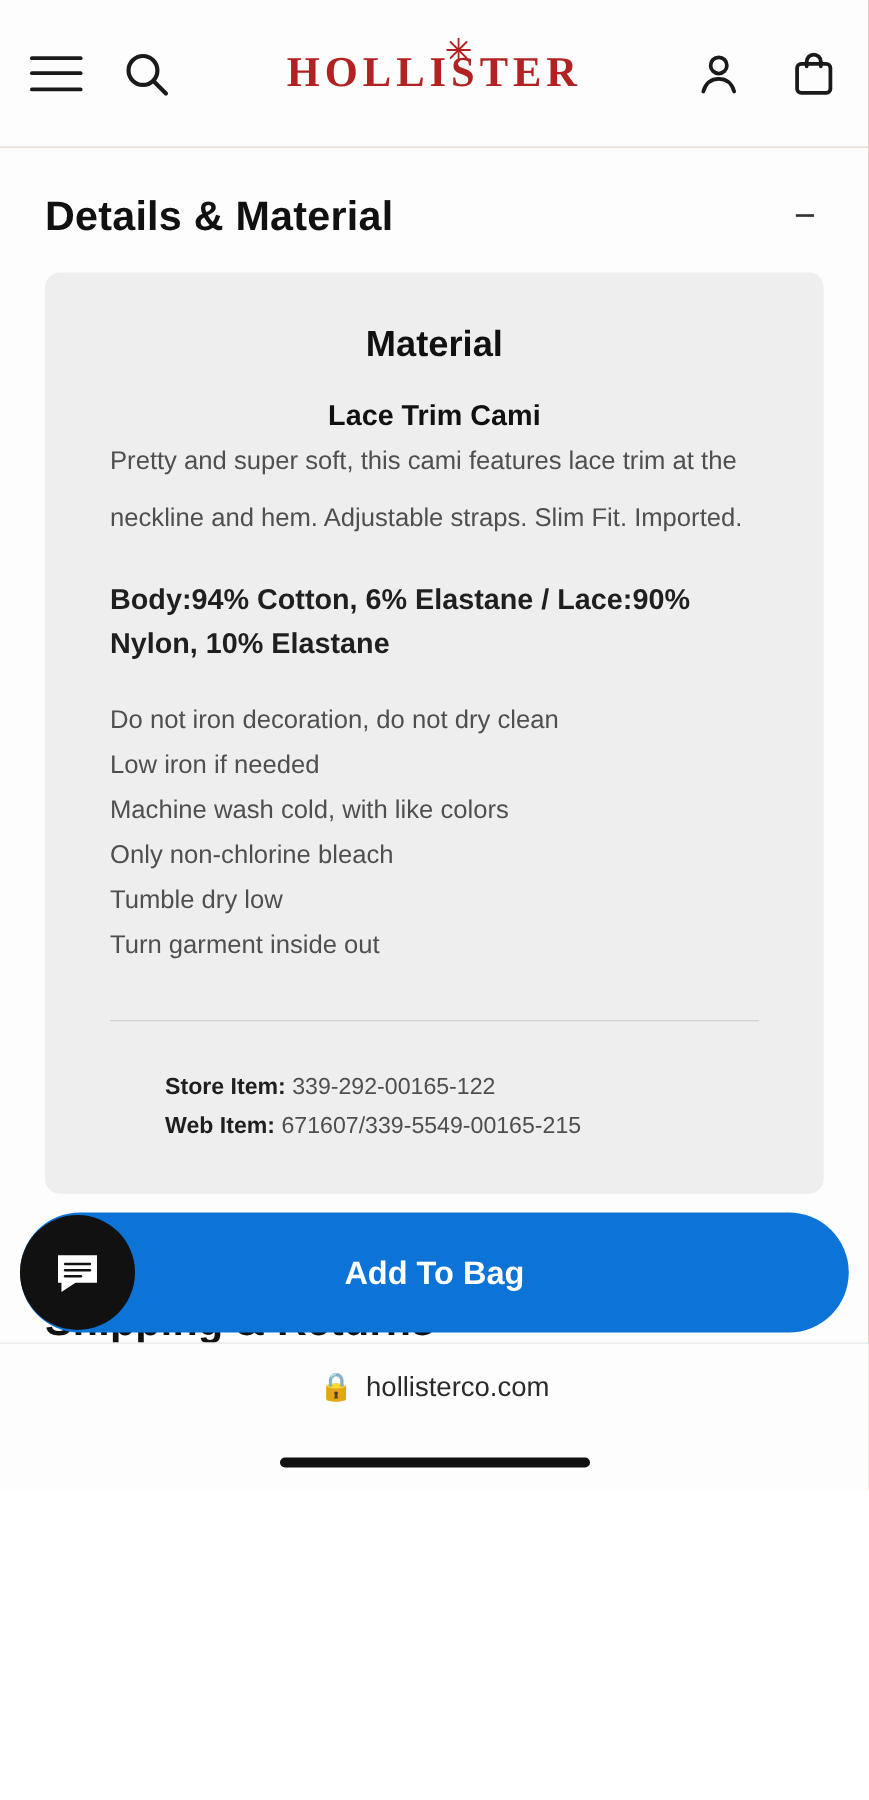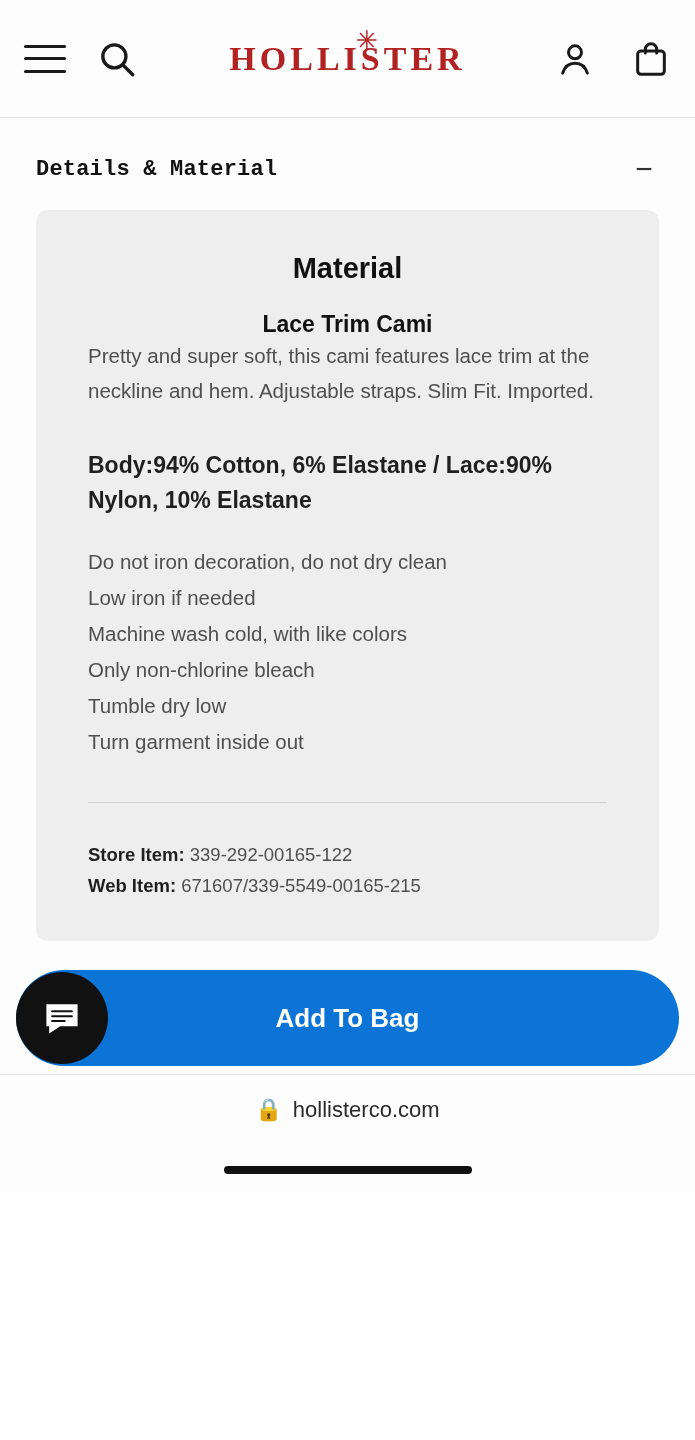--- a/index.html
+++ b/index.html
@@ -69,25 +69,24 @@
     background: #fdfdfd;
   }
 
   .accordion-head {
     display: flex;
     align-items: center;
     justify-content: space-between;
     padding: 36px 0 26px 0;
   }
   .accordion-title {
-    font-size: 22px;
+    font-size: 33px;
     font-weight: bold;
     color: #111;
     letter-spacing: .2px;
-    font-family: Liberation Mono, monospace;
   }
   .acc-sign {
     font-size: 30px;
     color: #333;
     line-height: 1;
     width: 30px;
     text-align: center;
     cursor: pointer;
   }
 
@@ -104,23 +103,23 @@
     margin-bottom: 26px;
   }
   .panel-subtitle {
     text-align: center;
     font-size: 23px;
     font-weight: bold;
     color: #111;
   }
   .desc {
     font-size: 20.5px;
-    line-height: 35px;
+    line-height: 46px;
     color: #4f4f4f;
-    margin-bottom: 40px;
+    margin-bottom: 24px;
   }
   .composition {
     font-size: 23px;
     font-weight: bold;
     line-height: 35px;
     color: #1f1f1f;
     margin-bottom: 26px;
   }
   .care-list { list-style: none; }
   .care-list li {
@@ -131,21 +130,21 @@
   .divider {
     height: 1px;
     background: #d2d2d2;
     margin: 42px 0 36px 0;
   }
   .item-line {
     font-size: 18.5px;
     line-height: 31px;
     color: #4f4f4f;
   }
-  .item-line b { color: #1f1f1f; font-weight: bold; }
+  .item-line b { color: #1f1f1f; font-weight: bold; margin-left: 44px; }
 
   .section-divider {
     height: 1px;
     background: #dcdcdc;
     margin: 46px 0 0 0;
   }
 
   
   .cta-wrap {
     position: absolute;

